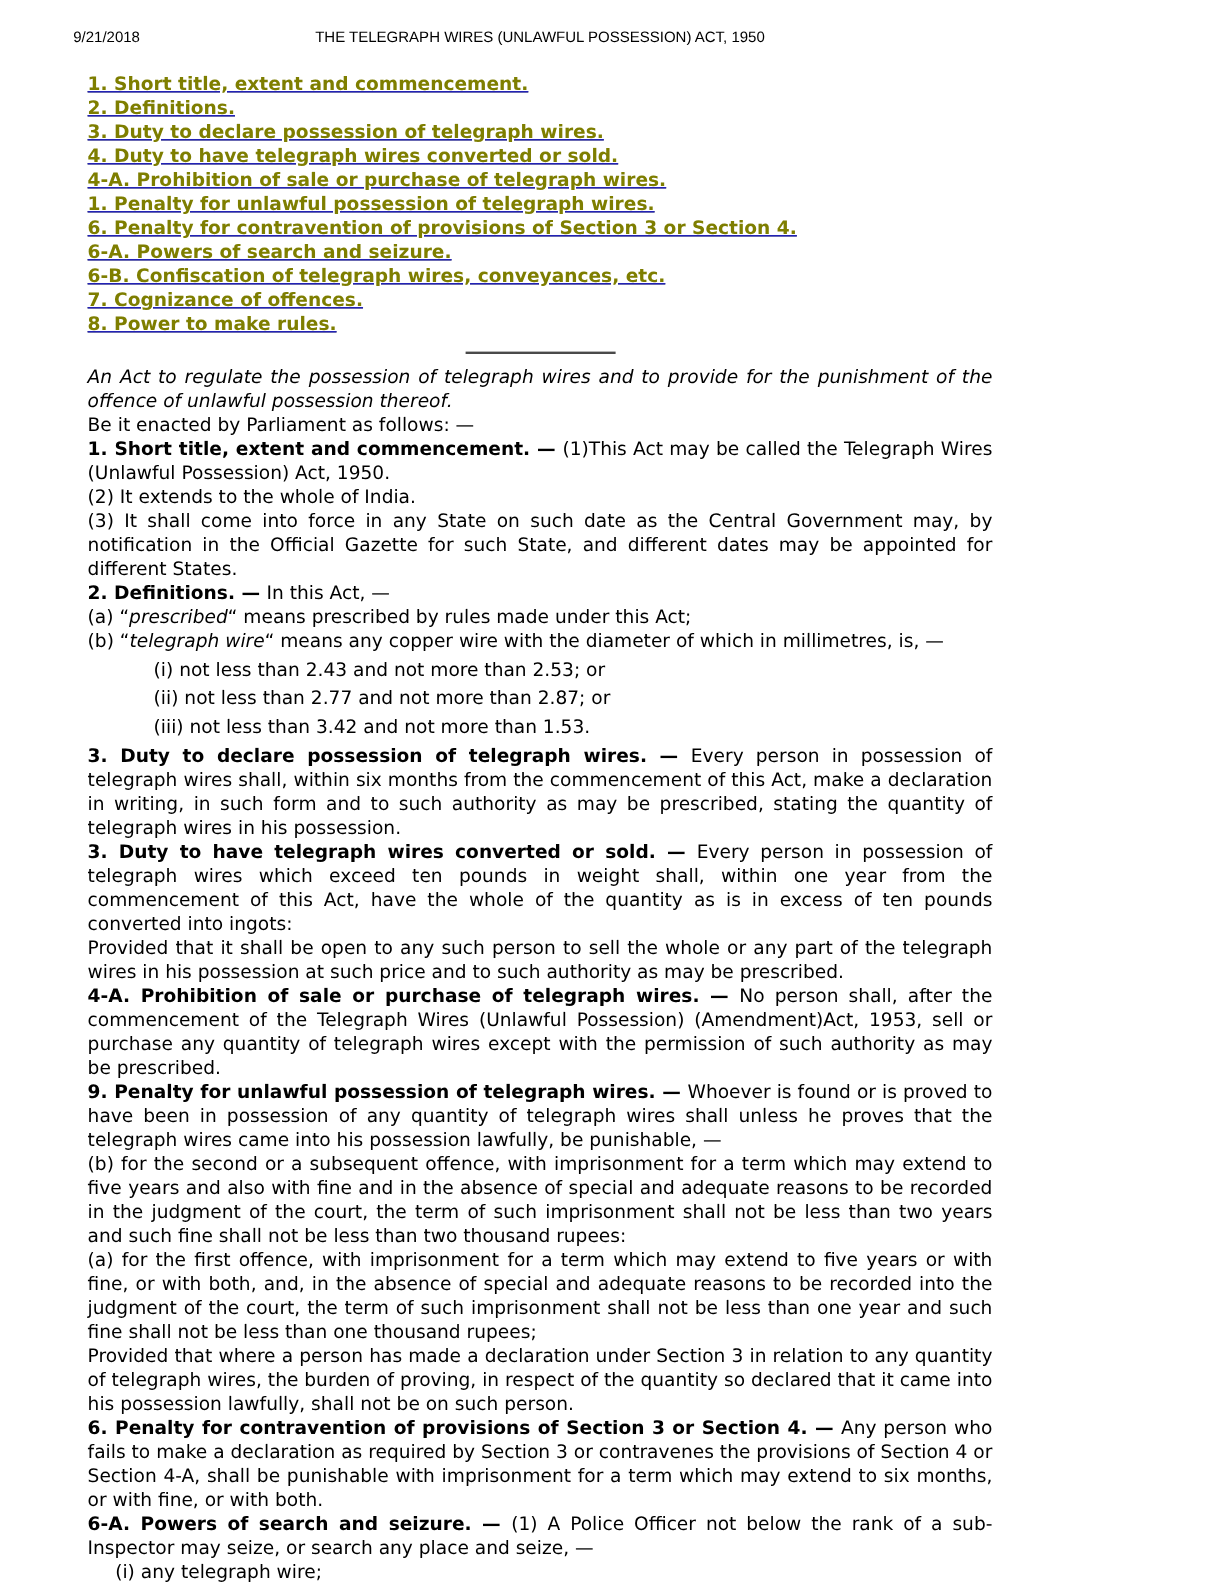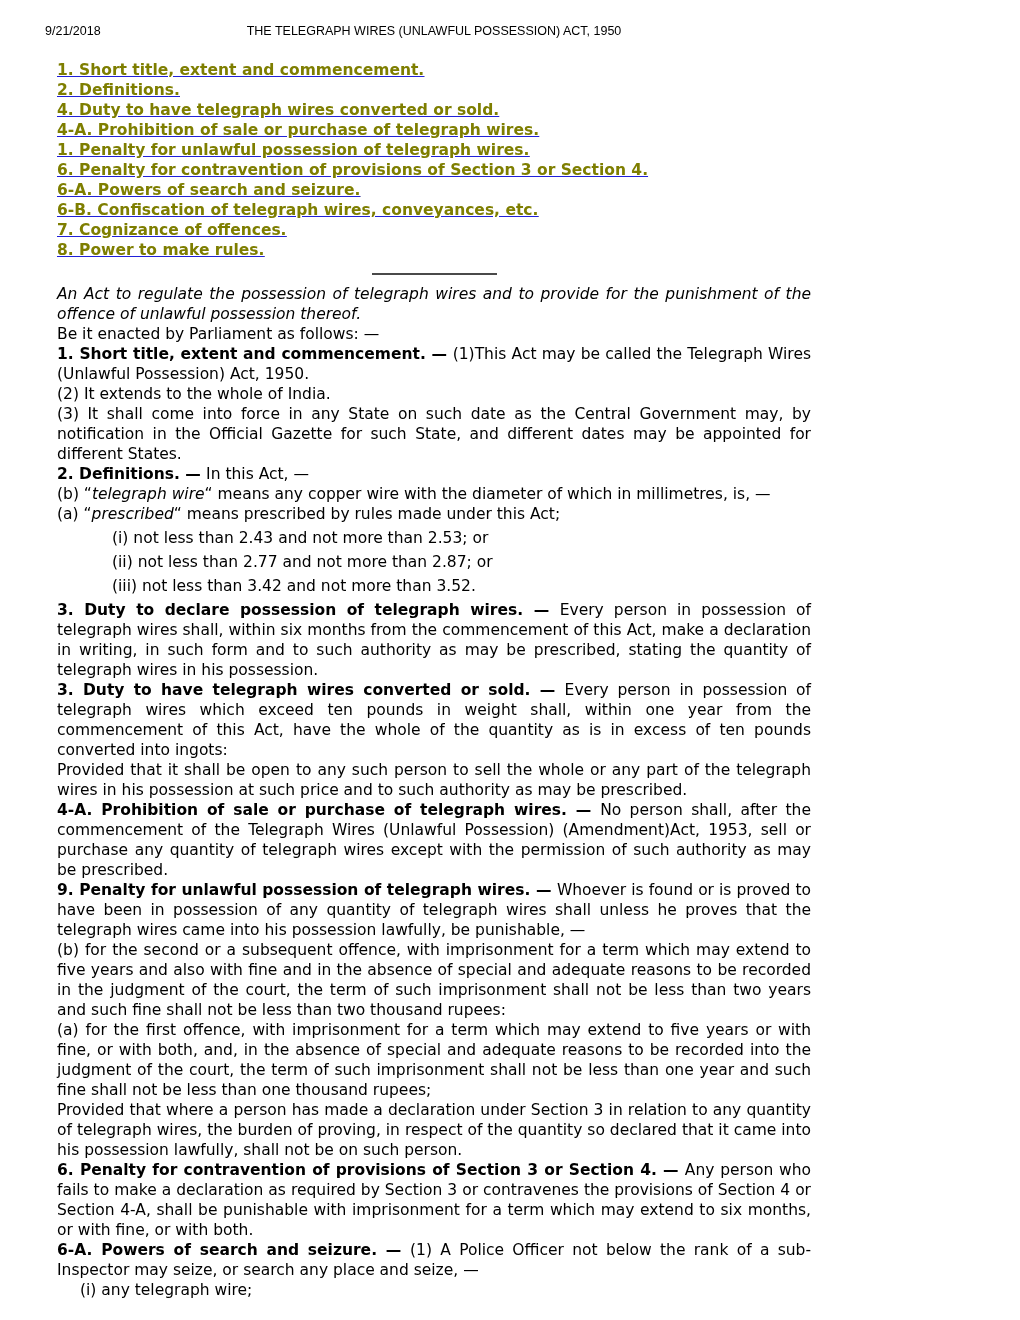--- a/index.html
+++ b/index.html
@@ -12,21 +12,21 @@
   html, body {
     margin: 0; padding: 0;
     background: #ffffff;
   }
   body {
     width: 1020px; height: 1320px;
     font-family: "DejaVu Sans", sans-serif;
     color: var(--body-text);
     overflow: hidden;
   }
-  .page { width: 868px; height: 1320px; position: relative; }
+  .page { width: 868px; height: 1320px; position: relative; margin-left: 16px; }
   .header {
     position: relative;
     padding-top: 24px;
     height: 40px;
     font-family: "Liberation Sans", sans-serif;
     font-size: 12.5px;
     color: #000;
   }
   .header-date { position: absolute; left: 45px; top: 24px; }
   .header-title { text-align: center; width: 100%; }
@@ -63,42 +63,43 @@
 
 <div class="page">
   <div class="header">
     <span class="header-date">9/21/2018</span>
     <div class="header-title">THE TELEGRAPH WIRES (UNLAWFUL POSSESSION) ACT, 1950</div>
   </div>
   <div class="content">
     <nav class="toc">
         <div class="toc-line"><a href="#"><span>1. Short title, extent and commencement.</span></a></div>
         <div class="toc-line"><a href="#"><span>2. Definitions.</span></a></div>
+        <div class="toc-line"><a href="#"><span>3. Duty to declare possession of telegraph wires.</span></a></div>
         <div class="toc-line"><a href="#"><span>4. Duty to have telegraph wires converted or sold.</span></a></div>
         <div class="toc-line"><a href="#"><span>4-A. Prohibition of sale or purchase of telegraph wires.</span></a></div>
         <div class="toc-line"><a href="#"><span>1. Penalty for unlawful possession of telegraph wires.</span></a></div>
         <div class="toc-line"><a href="#"><span>6. Penalty for contravention of provisions of Section 3 or Section 4.</span></a></div>
         <div class="toc-line"><a href="#"><span>6-A. Powers of search and seizure.</span></a></div>
         <div class="toc-line"><a href="#"><span>6-B. Confiscation of telegraph wires, conveyances, etc.</span></a></div>
         <div class="toc-line"><a href="#"><span>7. Cognizance of offences.</span></a></div>
         <div class="toc-line"><a href="#"><span>8. Power to make rules.</span></a></div>
       </nav>
     <div class="divider"></div>
     <div class="act-body">
         <p class="para"><span class="i">An Act to regulate the possession of telegraph wires and to provide for the punishment of the offence of unlawful possession thereof.</span></p>
         <p class="para"><span class="">Be it enacted by Parliament as follows: —</span></p>
         <p class="para"><span class="b ">1. Short title, extent and commencement. — </span><span class="">(1)This Act may be called the Telegraph Wires (Unlawful Possession) Act, 1950.</span></p>
         <p class="para"><span class="">(2) It extends to the whole of India.</span></p>
         <p class="para"><span class="">(3) It shall come into force in any State on such date as the Central Government may, by notification in the Official Gazette for such State, and different dates may be appointed for different States.</span></p>
         <p class="para"><span class="b ">2. Definitions. — </span><span class="">In this Act, —</span></p>
+        <p class="para"><span class="">(a) “</span><span class="i">prescribed</span><span class="">“ means prescribed by rules made under this Act;</span></p>
         <p class="para"><span class="">(b) “</span><span class="i">telegraph wire</span><span class="">“ means any copper wire with the diameter of which in millimetres, is, —</span></p>
-        <p class="para"><span class="">(a) “</span><span class="i">prescribed</span><span class="">“ means prescribed by rules made under this Act;</span></p>
         <p class="para sub"><span class="">(i) not less than 2.43 and not more than 2.53; or</span></p>
         <p class="para sub"><span class="">(ii) not less than 2.77 and not more than 2.87; or</span></p>
-        <p class="para sub"><span class="">(iii) not less than 3.42 and not more than 3.52.</span></p>
+        <p class="para sub"><span class="">(iii) not less than 3.42 and not more than 1.53.</span></p>
         <p class="para"><span class="b ">3. Duty to declare possession of telegraph wires. — </span><span class="">Every person in possession of telegraph wires shall, within six months from the commencement of this Act, make a declaration in writing, in such form and to such authority as may be prescribed, stating the quantity of telegraph wires in his possession.</span></p>
         <p class="para"><span class="b ">3. Duty to have telegraph wires converted or sold. — </span><span class="">Every person in possession of telegraph wires which exceed ten pounds in weight shall, within one year from the commencement of this Act, have the whole of the quantity as is in excess of ten pounds converted into ingots:</span></p>
         <p class="para"><span class="">Provided that it shall be open to any such person to sell the whole or any part of the telegraph wires in his possession at such price and to such authority as may be prescribed.</span></p>
         <p class="para"><span class="b ">4-A. Prohibition of sale or purchase of telegraph wires. — </span><span class="">No person shall, after the commencement of the Telegraph Wires (Unlawful Possession) (Amendment)Act, 1953, sell or purchase any quantity of telegraph wires except with the permission of such authority as may be prescribed.</span></p>
         <p class="para"><span class="b ">9. Penalty for unlawful possession of telegraph wires. — </span><span class="">Whoever is found or is proved to have been in possession of any quantity of telegraph wires shall unless he proves that the telegraph wires came into his possession lawfully, be punishable, —</span></p>
         <p class="para"><span class="">(b) for the second or a subsequent offence, with imprisonment for a term which may extend to five years and also with fine and in the absence of special and adequate reasons to be recorded in the judgment of the court, the term of such imprisonment shall not be less than two years and such fine shall not be less than two thousand rupees:</span></p>
         <p class="para"><span class="">(a) for the first offence, with imprisonment for a term which may extend to five years or with fine, or with both, and, in the absence of special and adequate reasons to be recorded into the judgment of the court, the term of such imprisonment shall not be less than one year and such fine shall not be less than one thousand rupees;</span></p>
         <p class="para"><span class="">Provided that where a person has made a declaration under Section 3 in relation to any quantity of telegraph wires, the burden of proving, in respect of the quantity so declared that it came into his possession lawfully, shall not be on such person.</span></p>
         <p class="para"><span class="b ">6. Penalty for contravention of provisions of Section 3 or Section 4. — </span><span class="">Any person who fails to make a declaration as required by Section 3 or contravenes the provisions of Section 4 or Section 4-A, shall be punishable with imprisonment for a term which may extend to six months, or with fine, or with both.</span></p>
         <p class="para"><span class="b ">6-A. Powers of search and seizure. — </span><span class="">(1) A Police Officer not below the rank of a sub-Inspector may seize, or search any place and seize, —</span></p>

